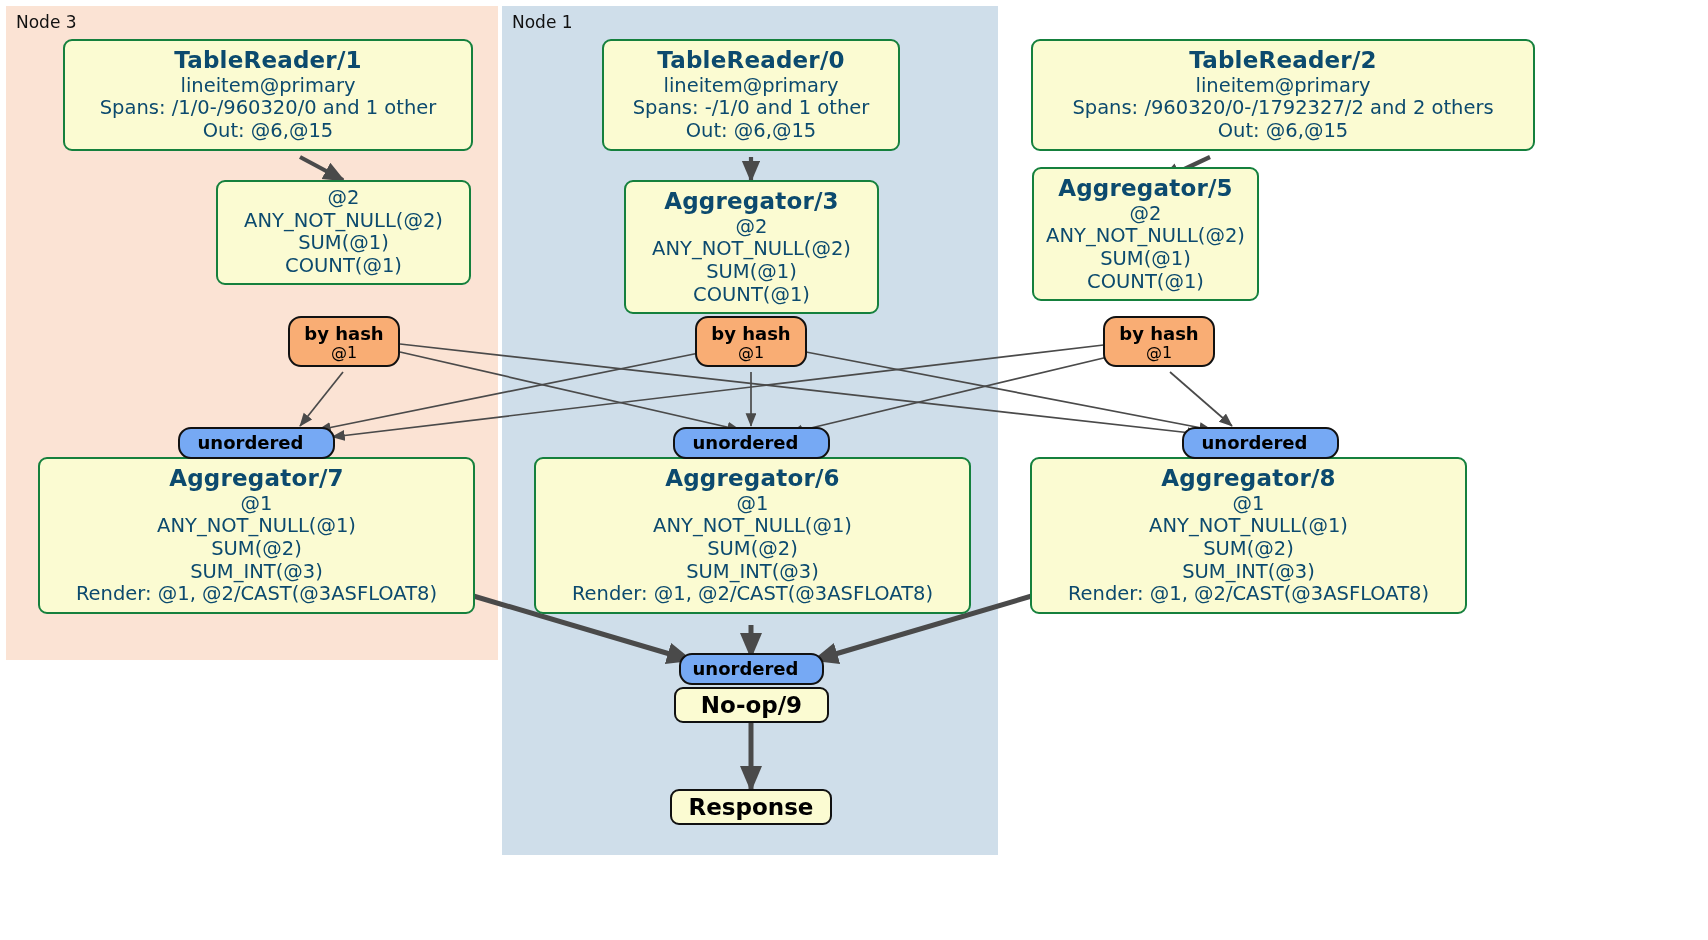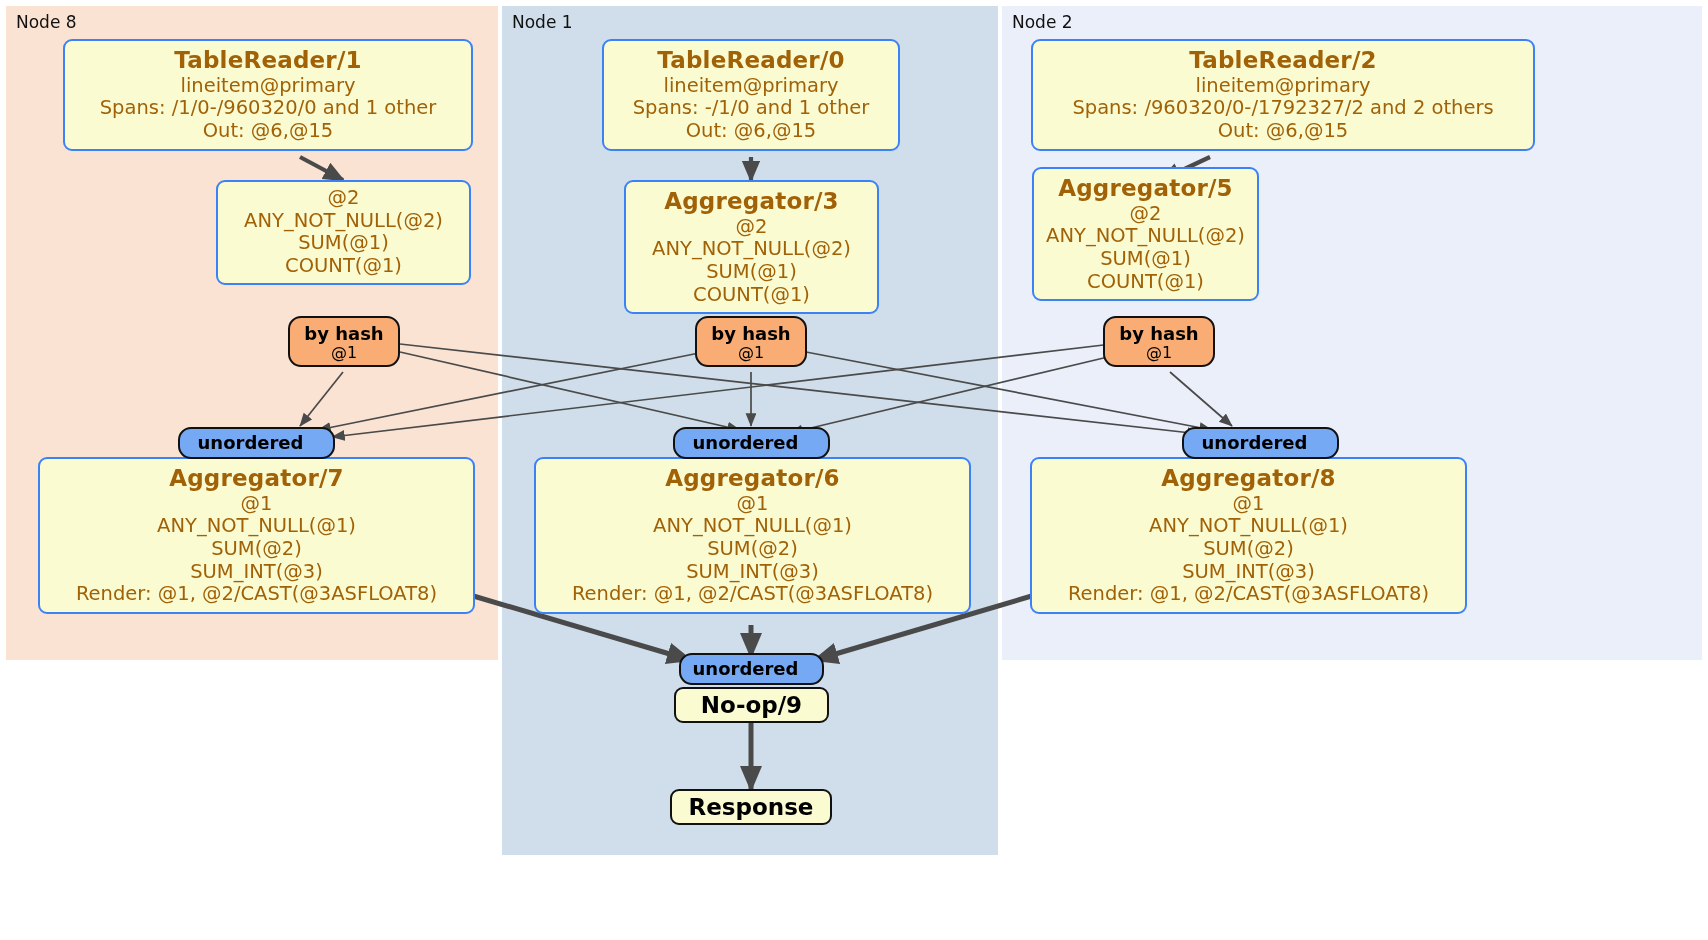--- a/index.html
+++ b/index.html
@@ -3,23 +3,23 @@
 <meta charset="utf-8">
 <title>Distributed Query Plan</title>
 <style>
   html,body{margin:0;padding:0;background:#ffffff;}
   body{font-family:"DejaVu Sans","Liberation Sans",sans-serif;}
   #stage{position:relative;width:1708px;height:940px;overflow:hidden;background:#ffffff;}
 
   .node-panel{position:absolute;box-sizing:border-box;}
   .panel-label{position:absolute;font-size:17px;color:#111;left:10px;top:6px;white-space:nowrap;}
 
-  .proc-box{position:absolute;box-sizing:border-box;background:#fbfbd2;border:2px solid #3b82f6;
+  .proc-box{position:absolute;box-sizing:border-box;background:#fbfbd2;border:2px solid #15803d;
             border-radius:9px;text-align:center;padding:5px 8px 6px 8px;line-height:1.16;
-            font-size:19.5px;color:#a16207;z-index:6;}
+            font-size:19.5px;color:#0c4a6e;z-index:6;}
   .proc-title{font-weight:bold;font-size:23px;letter-spacing:.2px;line-height:1.25;}
   .proc-line{font-size:19.5px;white-space:nowrap;}
 
   .badge{position:absolute;box-sizing:border-box;border:2px solid #111;border-radius:13px;
          text-align:center;line-height:1.1;z-index:8;}
   .badge-hash{background:#f9ad74;padding:6px 12px 4px 12px;}
   .badge-unordered{background:#76a9f4;padding:3px 14px 4px 2px;}
   .badge-title{font-weight:bold;font-size:18px;color:#000;white-space:nowrap;}
   .badge-sub{font-size:16px;color:#000;white-space:nowrap;}
 
@@ -28,30 +28,27 @@
               display:flex;align-items:center;justify-content:center;}
 
   svg.edges{position:absolute;left:0;top:0;width:1708px;height:940px;z-index:4;pointer-events:none;}
 </style>
 </head>
 <body>
 
 <div id="stage">
 
   <div class="node-panel" style="left:6px;top:6px;width:492px;height:654px;background:#fbe3d4;">
-    <span class="panel-label">Node 8</span>
+    <span class="panel-label">Node 3</span>
   </div>
 
   <div class="node-panel" style="left:502px;top:6px;width:496px;height:849px;background:#cfdeea;">
     <span class="panel-label">Node 1</span>
   </div>
 
-  <div class="node-panel" style="left:1002px;top:6px;width:700px;height:654px;background:#eaeffa;">
-    <span class="panel-label">Node 2</span>
-  </div>
 
   <svg class="edges" viewBox="0 0 1708 940">
     <defs>
       <marker id="ah-thin" markerWidth="9" markerHeight="9" refX="7.5" refY="3.2" orient="auto" markerUnits="strokeWidth">
         <path d="M0,0 L8,3.2 L0,6.4 z" fill="#4a4a4a"></path>
       </marker>
       <marker id="ah-thick" markerWidth="6" markerHeight="6" refX="4.6" refY="2.2" orient="auto" markerUnits="strokeWidth">
         <path d="M0,0 L5.2,2.2 L0,4.4 z" fill="#4a4a4a"></path>
       </marker>
     </defs>

